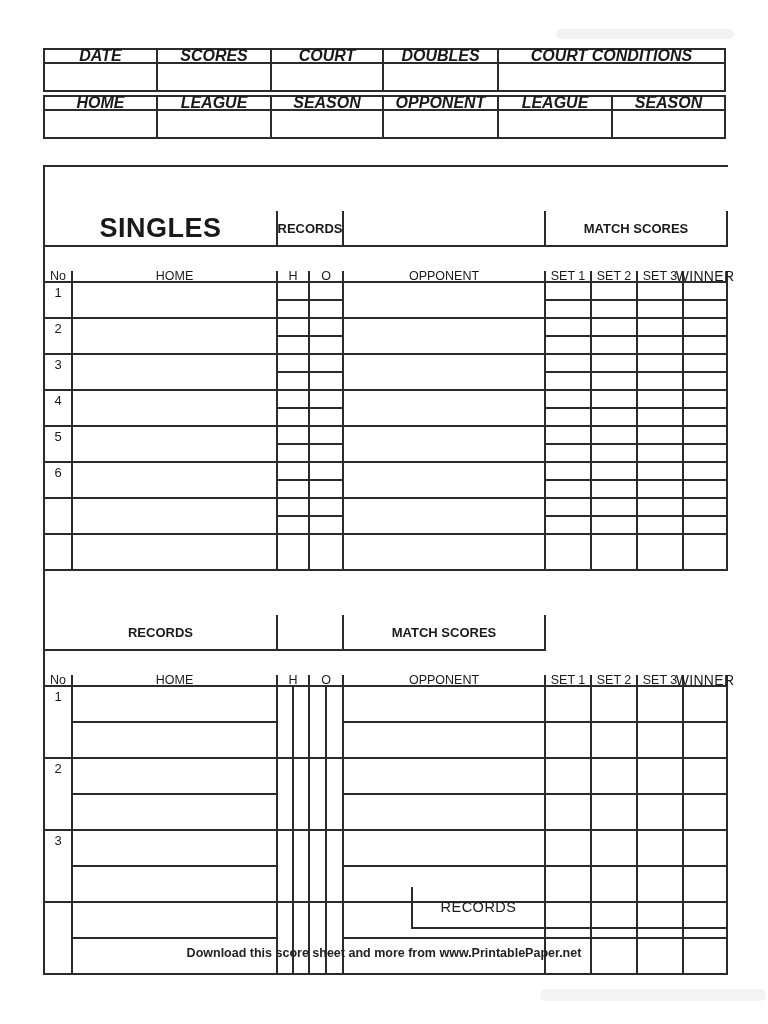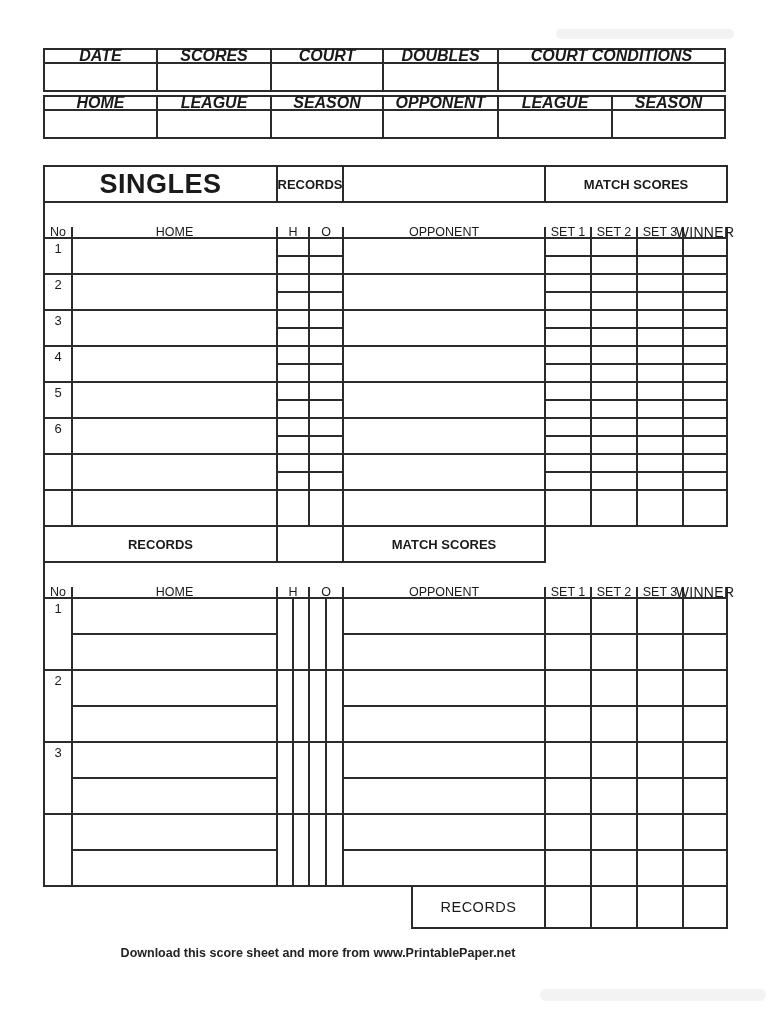--- a/index.html
+++ b/index.html
@@ -15,39 +15,39 @@
   .c{ border-right:2px solid var(--bc); border-bottom:2px solid var(--bc); box-sizing:border-box; min-width:0; min-height:0; }
   .ctr{ display:flex; align-items:center; justify-content:center; }
 
   
   .info{ grid-template-columns:113px 114px 112px 115px 114px 113px; }
   .info .hdr{ font-style:italic; font-weight:700; font-size:16px; height:14px; }
   .info .blank{ height:28px; }
   .span2c{ grid-column:span 2; }
 
   
-  .band{ grid-template-columns:233px 66px 202px 182px; grid-auto-rows:36px; }
+  .band{ grid-template-columns:233px 66px 202px 182px; grid-auto-rows:36px;margin-top:44px; }
   .title-cell{ font-weight:700; font-size:27px; letter-spacing:.5px; }
   .sub-hdr{ font-weight:700; font-size:13px; }
   .cols9{ grid-template-columns:28px 205px 32px 34px 202px 46px 46px 46px 44px; }
   .hrow{ grid-auto-rows:36px; }
   .hrow .c{ font-size:12.5px;margin-top:24px; }
   .hrow .winner-h{ font-size:14px; letter-spacing:.3px; }
   .srows{ grid-auto-rows:18px; }
   .drows{ grid-auto-rows:36px; }
   .xrows{ grid-auto-rows:36px; }
   .sp2{ grid-row:span 2; }
   .no-cell{ text-align:center; font-size:13px; padding-top:2px; }
   .vline{ background:linear-gradient(var(--bc),var(--bc)) center/2px 100% no-repeat; }
 
   
   .totals{ grid-template-columns:133px 46px 46px 46px 44px; grid-auto-rows:42px; }
   .totals-label{ font-size:14.5px; letter-spacing:.5px; }
 
-  .footer{ width:636px; text-align:center; font-size:12.5px; font-weight:600; color:#222; }
+  .footer{ width:768px; text-align:center; font-size:12.5px; font-weight:600; color:#222; }
   .smudge{ background:#e7e7e7; border-radius:6px; }
 </style>
 </head>
 <body>
 
 <div class="abs smudge" style="left:556px;top:29px;width:178px;height:10px;opacity:.55"></div>
 <div class="abs smudge" style="left:540px;top:989px;width:226px;height:12px;opacity:.5"></div>
 
 <div class="abs wrap grid info" style="left:43px;top:48px">
   <div class="c hdr ctr">DATE</div>

